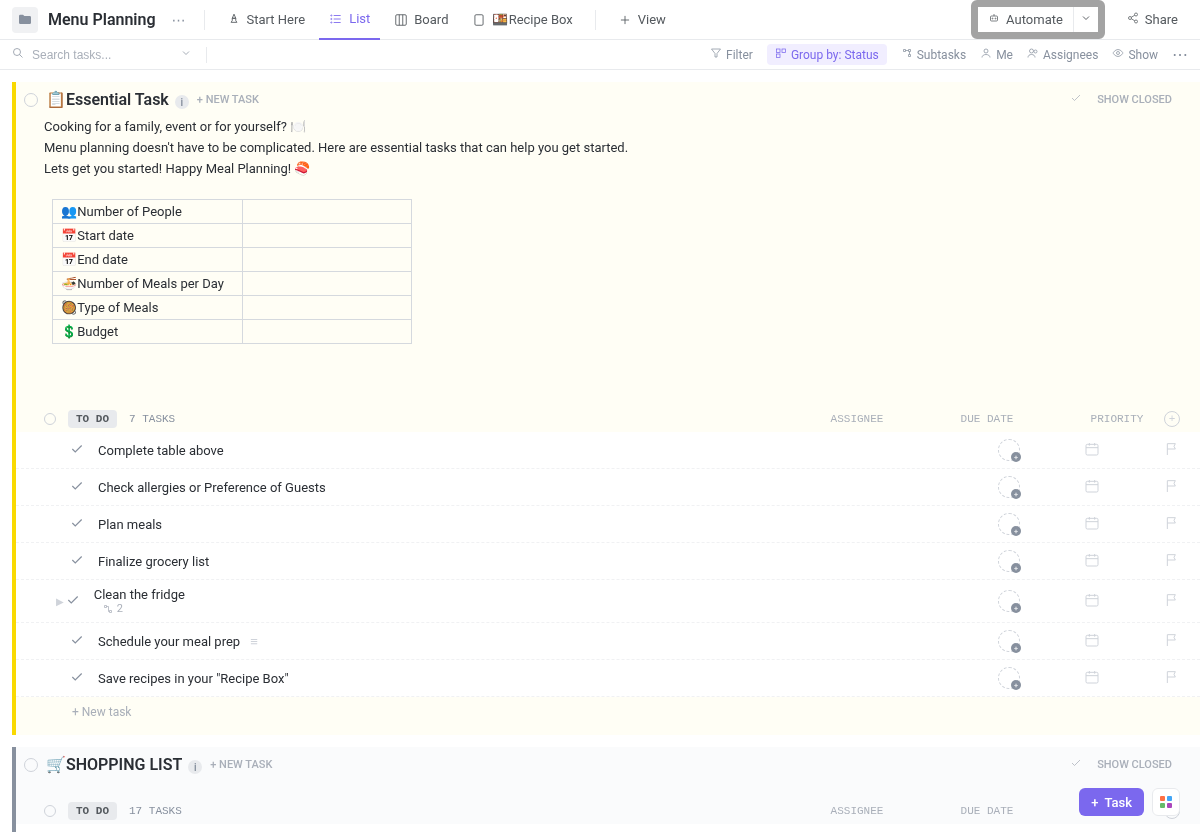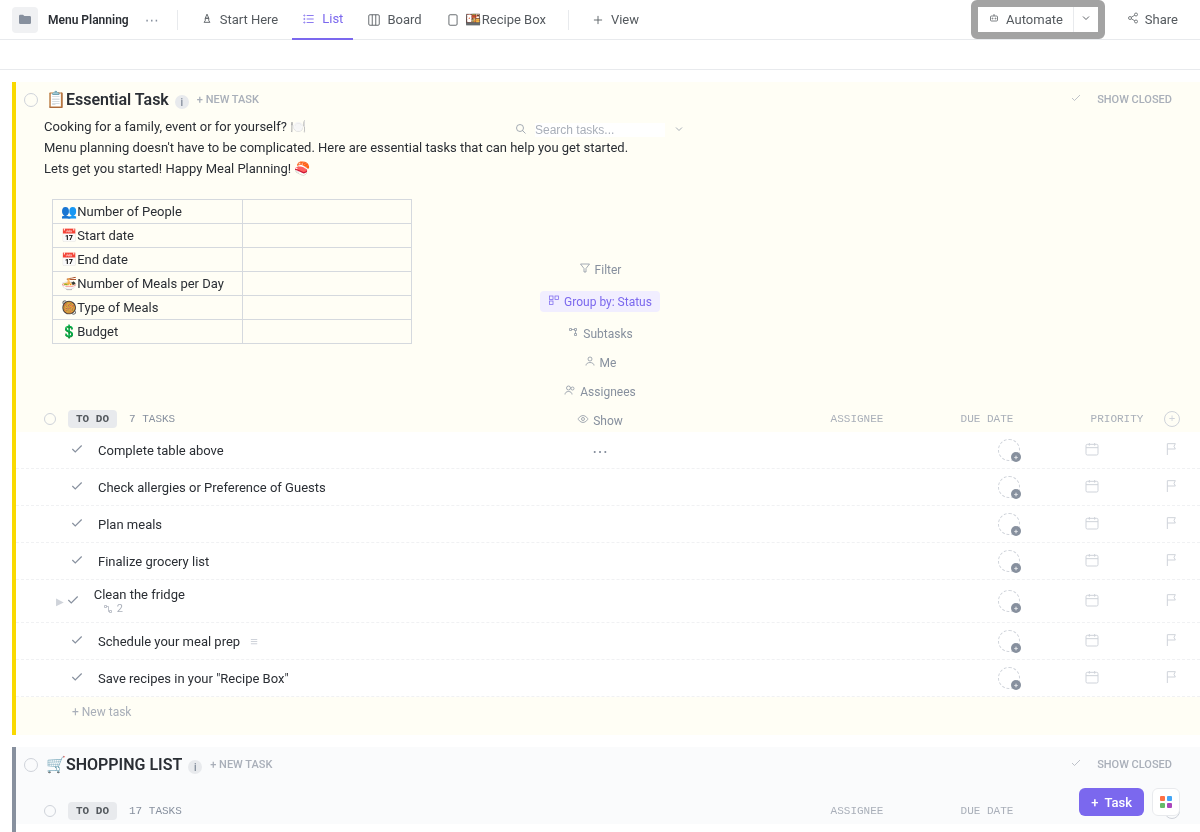--- a/index.html
+++ b/index.html
@@ -1,34 +1,34 @@
 <!DOCTYPE html>
 <html><head>
 <meta charset="utf-8">
 <style>
 * { box-sizing: border-box; margin: 0; padding: 0; }
 body { font-family: -apple-system, BlinkMacSystemFont, "Segoe UI", Roboto, sans-serif; font-size: 13px; color: #2a2e34; background: #fff; }
 .topbar { display: flex; align-items: center; height: 40px; border-bottom: 1px solid #e8eaed; padding: 0 12px; gap: 4px; }
 .folder-icon { width: 26px; height: 26px; background: #f0f1f3; border-radius: 4px; display: flex; align-items: center; justify-content: center; margin-right: 6px; }
 .folder-icon svg { width: 16px; height: 16px; fill: #87909e; }
-.title { font-size: 12px; font-weight: 600; margin-right: 6px; }
+.title { font-size: 16px; font-weight: 600; margin-right: 6px; }
 .more-dots { color: #87909e; font-size: 14px; padding: 0 6px; cursor: pointer; }
 .vert-sep { width: 1px; height: 20px; background: #e8eaed; margin: 0 8px; }
 .tab { display: flex; align-items: center; gap: 6px; padding: 0 10px; height: 40px; color: #54595e; cursor: pointer; font-size: 13px; }
 .tab.active { color: #7b68ee; border-bottom: 2px solid #7b68ee; }
 .tab-icon { width: 14px; height: 14px; display: flex; align-items: center; justify-content: center; }
 .tab-icon svg { width: 14px; height: 14px; fill: none; stroke: currentColor; stroke-width: 1.5; }
 .spacer { flex: 1; }
 .btn { display: flex; align-items: center; gap: 6px; padding: 5px 10px; border: 1px solid #e8eaed; border-radius: 6px; cursor: pointer; font-size: 13px; color: #54595e; background: #fff; }
 .btn-plain { border: none; }
 .chev-wrap { border-left: 1px solid #e8eaed; border-radius: 0 6px 6px 0; padding: 5px 6px; }
 .automate-wrap { display: flex; align-items: center; border: 7px solid #a3a3a3; border-radius: 6px; margin-right: 8px; }
 .automate-wrap .btn { border: none; }
 
-.toolbar { display: flex; align-items: center; height: 30px; padding: 0 12px; border-bottom: 1px solid #e8eaed; font-size: 12px; color: #87909e; gap: 14px; flex-direction: column; }
+.toolbar { display: flex; align-items: center; height: 30px; padding: 0 12px; border-bottom: 1px solid #e8eaed; font-size: 12px; color: #87909e; gap: 14px; }
 .search-wrap { display: flex; align-items: center; gap: 8px; flex: 0 0 180px; position: relative; }
 .search-input { border: none; outline: none; font-size: 12px; color: #54595e; width: 130px; }
 .search-input::placeholder { color: #a9afb9; }
 .tool-item { display: flex; align-items: center; gap: 4px; cursor: pointer; }
 .tool-item.active { background: #f1eeff; color: #7b68ee; padding: 3px 8px; border-radius: 4px; }
 .tool-sep { width: 1px; height: 16px; background: #e8eaed; }
 
 .content { padding: 0; }
 .section { border-left: 4px solid transparent; margin: 12px 0 0 12px; padding-bottom: 8px; }
 .section.essential { border-left-color: #f9d900; background: #fffef5; }

